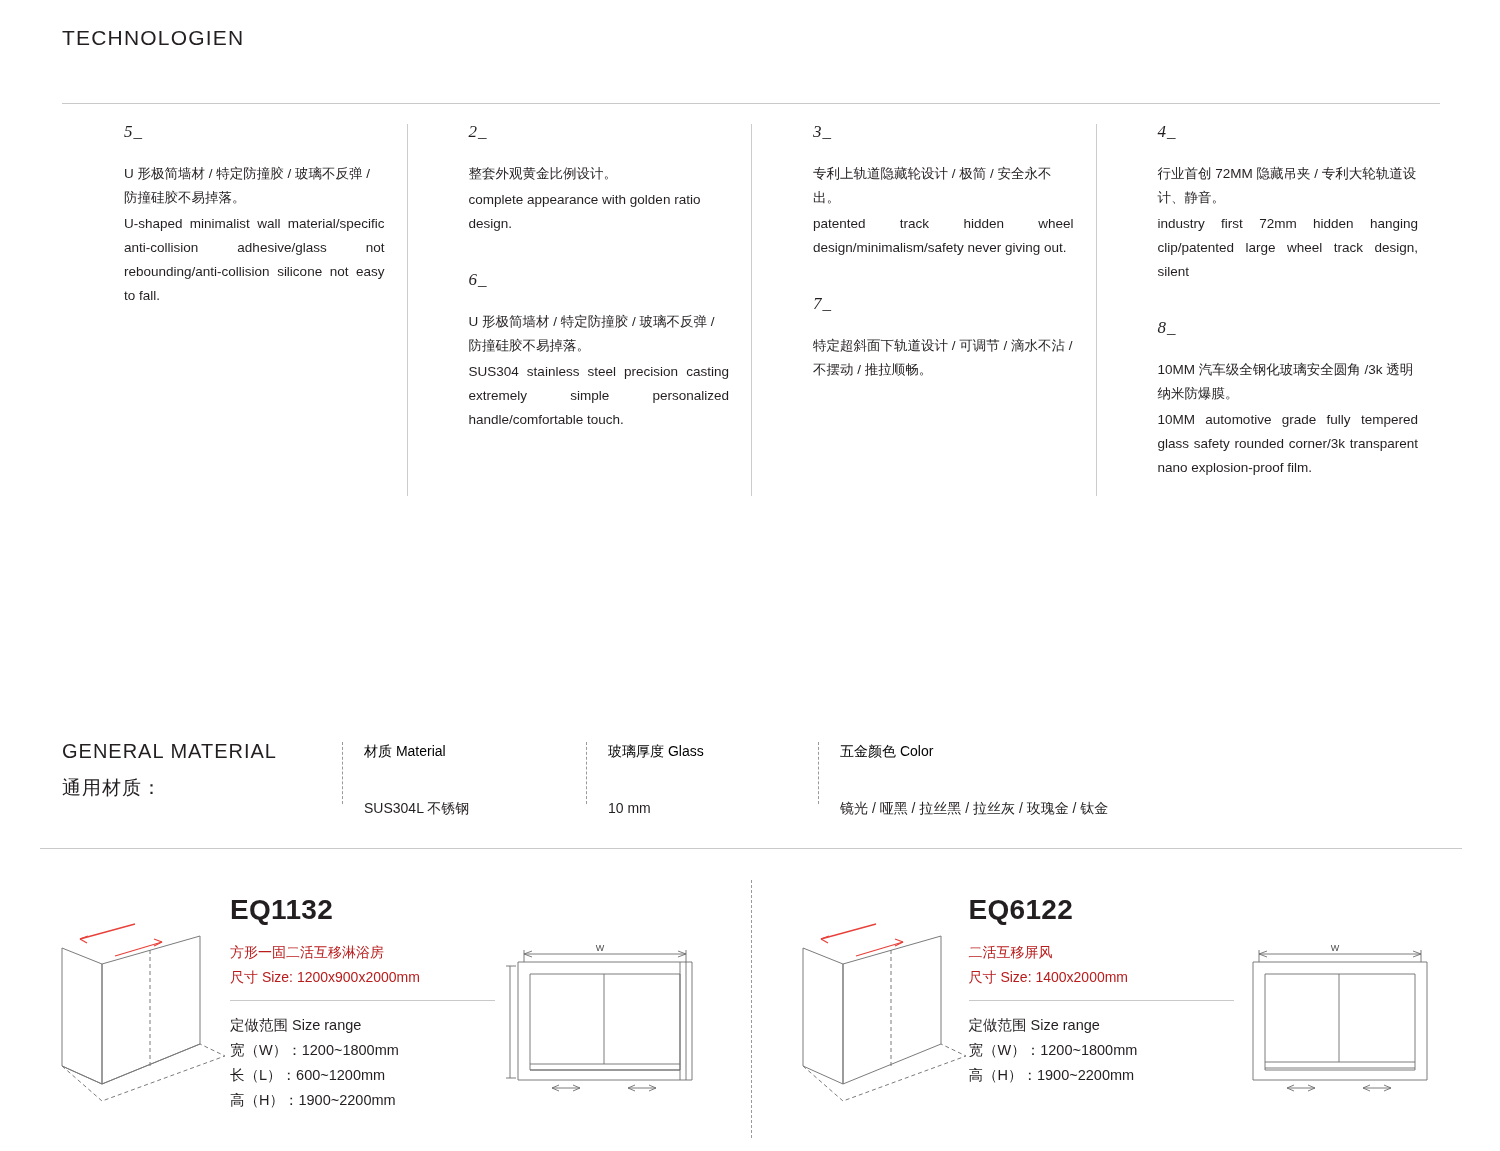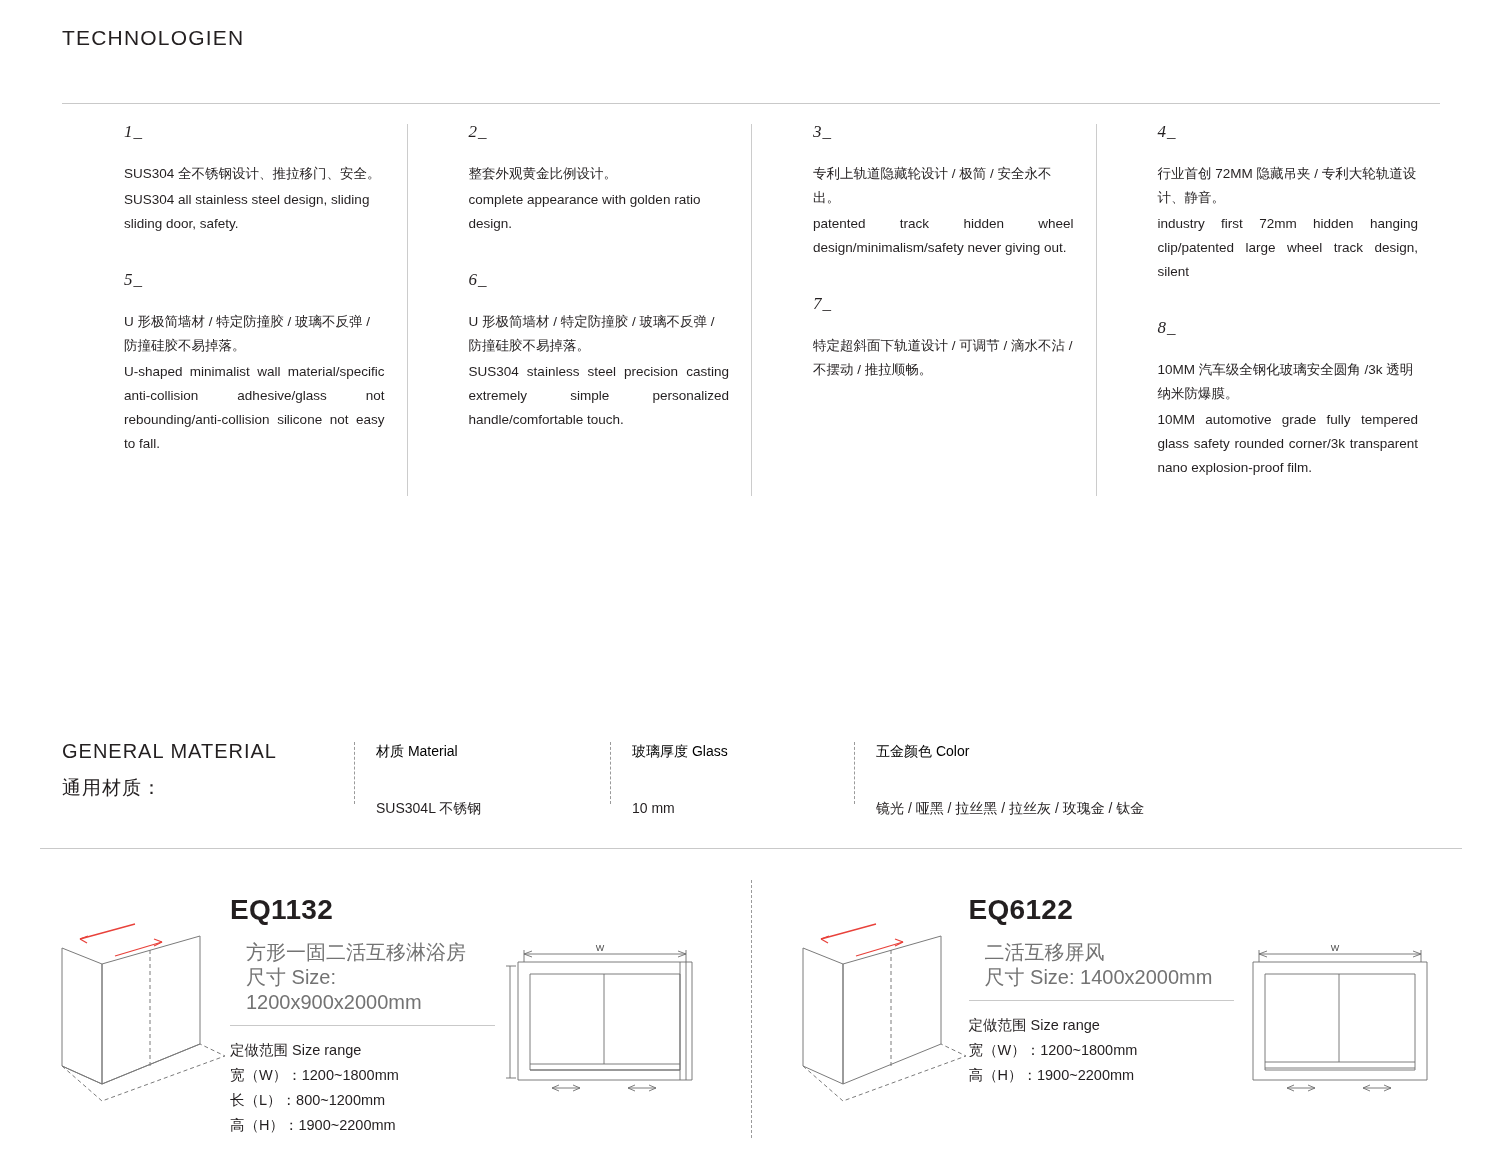--- a/index.html
+++ b/index.html
@@ -96,21 +96,20 @@
   }
 
   
   .gm-wrap {
     position: absolute;
     left: 62px;
     top: 740px;
     width: 1378px;
     display: flex;
     align-items: flex-start;
-    gap: 12px;
   }
   .gm-title {
     width: 280px;
   }
   .gm-title-en {
     font-size: 20px;
     letter-spacing: 1px;
     color: #231f20;
   }
   .gm-title-cn {
@@ -199,48 +198,42 @@
     color: #231f20;
     margin-bottom: 14px;
   }
   .info-rule {
     height: 1px;
     background: #c9c9c9;
     width: 265px;
     margin: 10px 0 12px 0;
   }
   .info-line {
-    font-size: 20px;
+    font-size: 14px;
     line-height: 25px;
-    color: #737373;
-    margin-left: 16px;
+    color: #b91c1c;
   }
   .info-sub {
     font-size: 14.5px;
     line-height: 25px;
     color: #231f20;
   }
   svg { display: block; }
 </style>
 </head>
 <body>
 
 <div class="header">
   <div class="header-en">TECHNOLOGIEN</div>
 </div>
 <div class="header-rule"></div>
 
 <div class="tech-grid">
 
   <div class="tech-col">
-    <div class="tech-item">
-      <div class="tech-num">1_</div>
-      <div class="tech-cn">SUS304 全不锈钢设计、推拉移门、安全。</div>
-      <div class="tech-en">SUS304 all stainless steel design, sliding sliding door, safety.</div>
-    </div>
     <div class="tech-item">
       <div class="tech-num">5_</div>
       <div class="tech-cn">U 形极简墙材 / 特定防撞胶 / 玻璃不反弹 / 防撞硅胶不易掉落。</div>
       <div class="tech-en just">U-shaped minimalist wall material/specific anti-collision adhesive/glass not rebounding/anti-collision silicone not easy to fall.</div>
     </div>
   </div>
 
   <div class="tech-col">
     <div class="tech-item">
       <div class="tech-num">2_</div>
@@ -324,21 +317,21 @@
         </g>
       </svg>
     </div>
     <div class="info">
       <div class="model">EQ1132</div>
       <div class="info-line">方形一固二活互移淋浴房</div>
       <div class="info-line">尺寸 Size:  1200x900x2000mm</div>
       <div class="info-rule"></div>
       <div class="info-sub">定做范围 Size range</div>
       <div class="info-sub">宽（W）：1200~1800mm</div>
-      <div class="info-sub">长（L）：800~1200mm</div>
+      <div class="info-sub">长（L）：600~1200mm</div>
       <div class="info-sub">高（H）：1900~2200mm</div>
     </div>
     <div class="drawing">
       <svg width="215" height="165" viewBox="0 0 215 165">
         <g fill="none" stroke="#6e6e6e" stroke-width="0.9">
 
           <path d="M24 18 L186 18"></path>
           <path d="M24 14 L24 26"></path>
           <path d="M186 14 L186 26"></path>
           <path d="M24 18 L32 15 M24 18 L32 21"></path>

